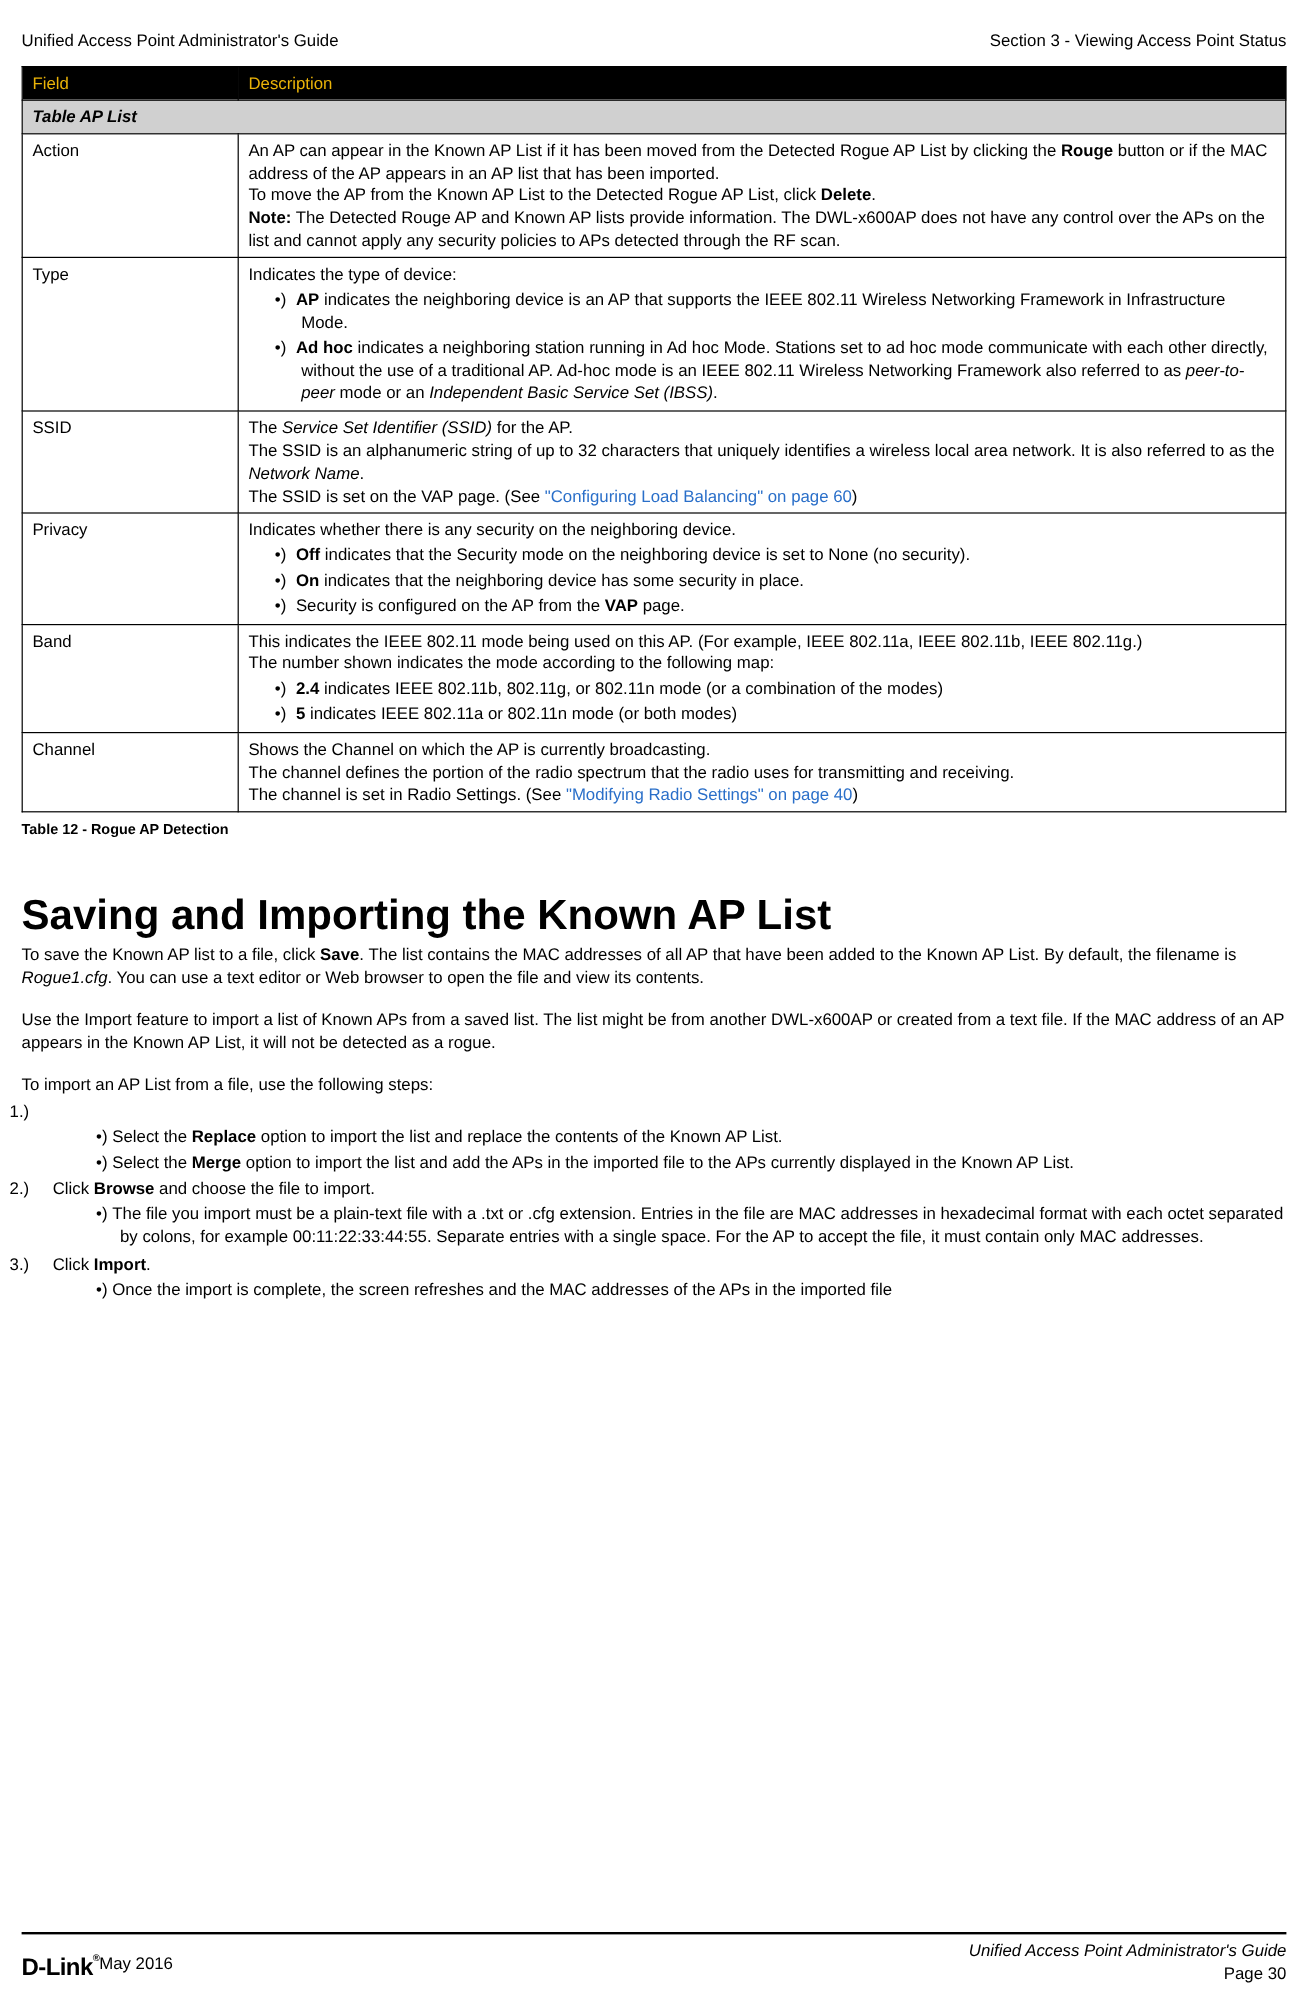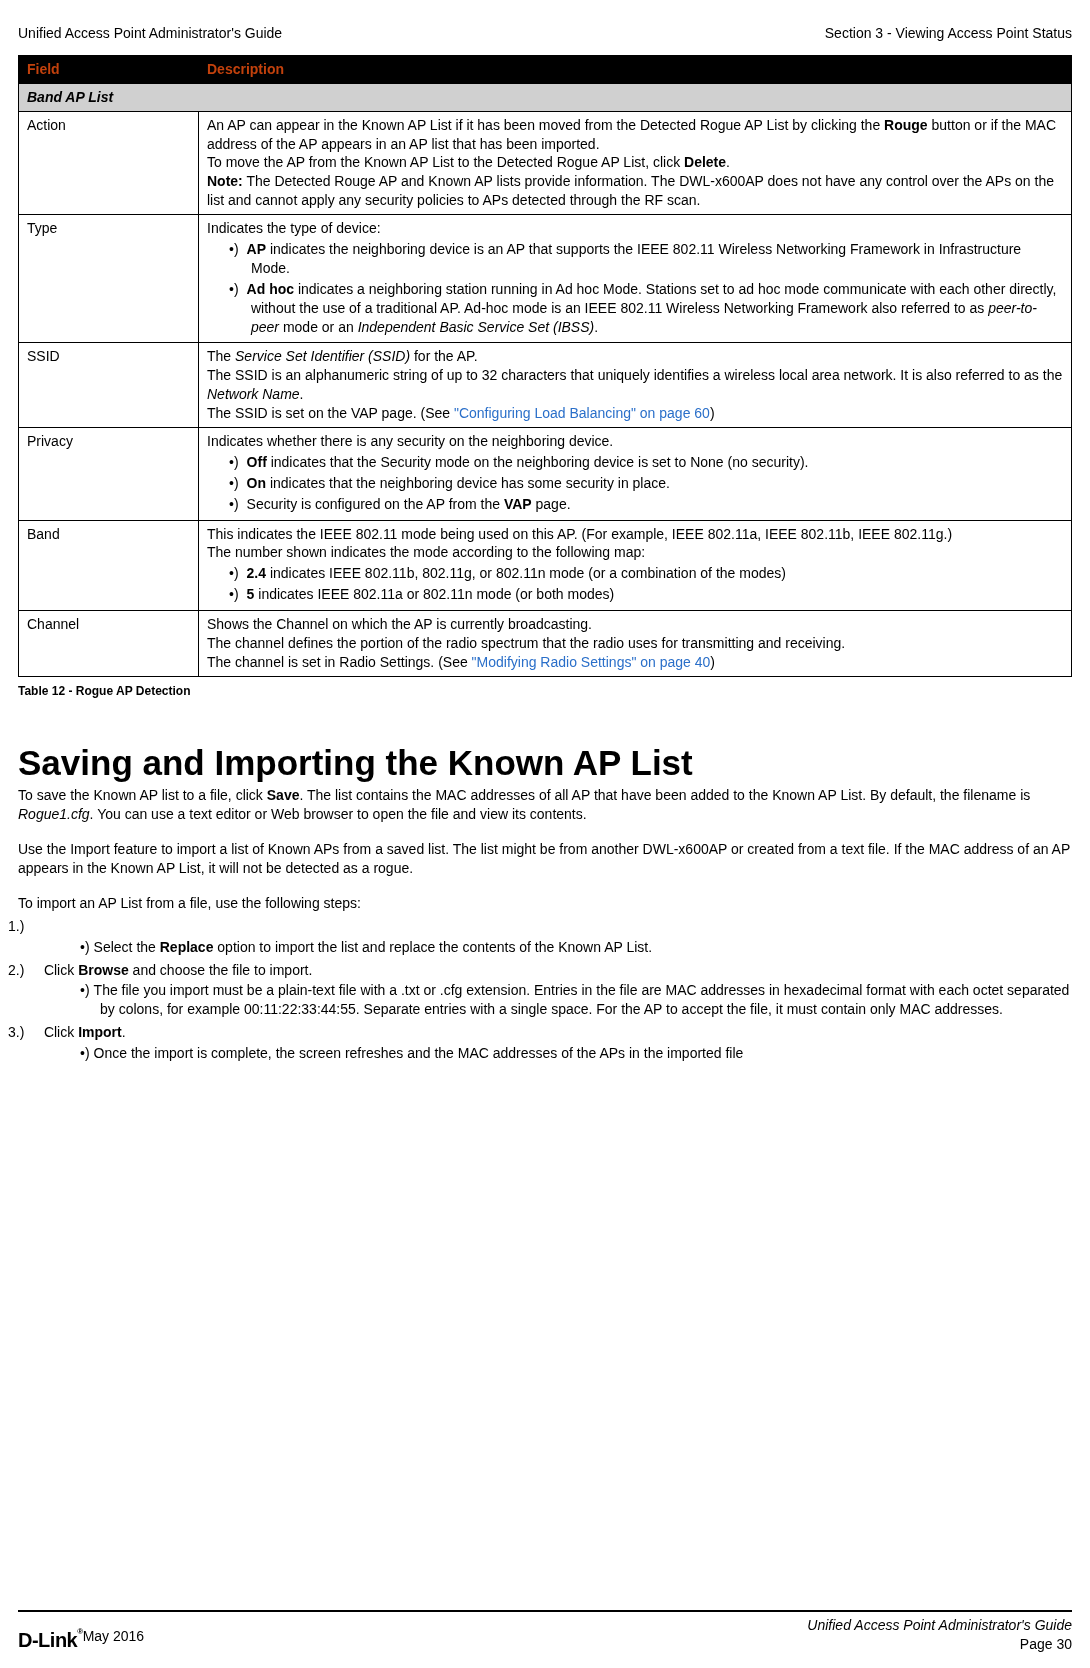--- a/index.html
+++ b/index.html
@@ -26,22 +26,22 @@
     margin-bottom: 6px;
   }
   .ap-table th, .ap-table td {
     border: 1px solid #000;
     padding: 4px 8px;
     vertical-align: top;
     text-align: left;
   }
   .ap-table thead th {
     background: #000;
-    color: #c2410c;
-    font-weight: bold;
+    color: #eab308;
+    font-weight: normal;
   }
   .subheader td {
     background: #d0d0d0;
     font-weight: bold;
     font-style: italic;
   }
   .ap-table .col1 { width: 180px; font-weight: normal; }
   .bullets { padding-left: 22px; }
   .bullets li { list-style: none; text-indent: -22px; padding-left: 22px; margin: 2px 0; }
   .bullets li::before { content: "•)"; padding-right: 8px; }
@@ -91,21 +91,21 @@
 
 <table class="ap-table">
   <thead>
     <tr>
       <th>Field</th>
       <th>Description</th>
     </tr>
   </thead>
   <tbody>
     <tr class="subheader">
-      <td colspan="2">Band AP List</td>
+      <td colspan="2">Table AP List</td>
     </tr>
     <tr>
       <td class="col1">Action</td>
       <td>
         <div><span>An AP can appear in the Known AP List if it has been moved from the Detected Rogue AP List by clicking the </span><span class="strong">Rouge</span><span> button or if the MAC address of the AP appears in an AP list that has been imported.</span></div>
         <div><span>To move the AP from the Known AP List to the Detected Rogue AP List, click </span><span class="strong">Delete</span><span>.</span></div>
         <div><span class="strong">Note:</span><span> The Detected Rouge AP and Known AP lists provide information. The DWL-x600AP does not have any control over the APs on the list and cannot apply any security policies to APs detected through the RF scan.</span></div>
       </td>
     </tr>
     <tr>
@@ -168,20 +168,21 @@
 </p>
 
 <p class="body">Use the Import feature to import a list of Known APs from a saved list. The list might be from another DWL-x600AP or created from a text file. If the MAC address of an AP appears in the Known AP List, it will not be detected as a rogue.</p>
 
 <p>To import an AP List from a file, use the following steps:</p>
 
 <ol class="steps">
   <li>
     <ul class="sub-bullets">
       <li><span>Select the </span><span class="strong">Replace</span><span> option to import the list and replace the contents of the Known AP List.</span></li>
+      <li><span>Select the </span><span class="strong">Merge</span><span> option to import the list and add the APs in the imported file to the APs currently displayed in the Known AP List.</span></li>
     </ul>
   </li>
   <li>
     <span>Click </span><span class="strong">Browse</span><span> and choose the file to import.</span>
     <ul class="sub-bullets">
       <li>The file you import must be a plain-text file with a .txt or .cfg extension. Entries in the file are MAC addresses in hexadecimal format with each octet separated by colons, for example 00:11:22:33:44:55. Separate entries with a single space. For the AP to accept the file, it must contain only MAC addresses.</li>
     </ul>
   </li>
   <li>
     <span>Click </span><span class="strong">Import</span><span>.</span>

